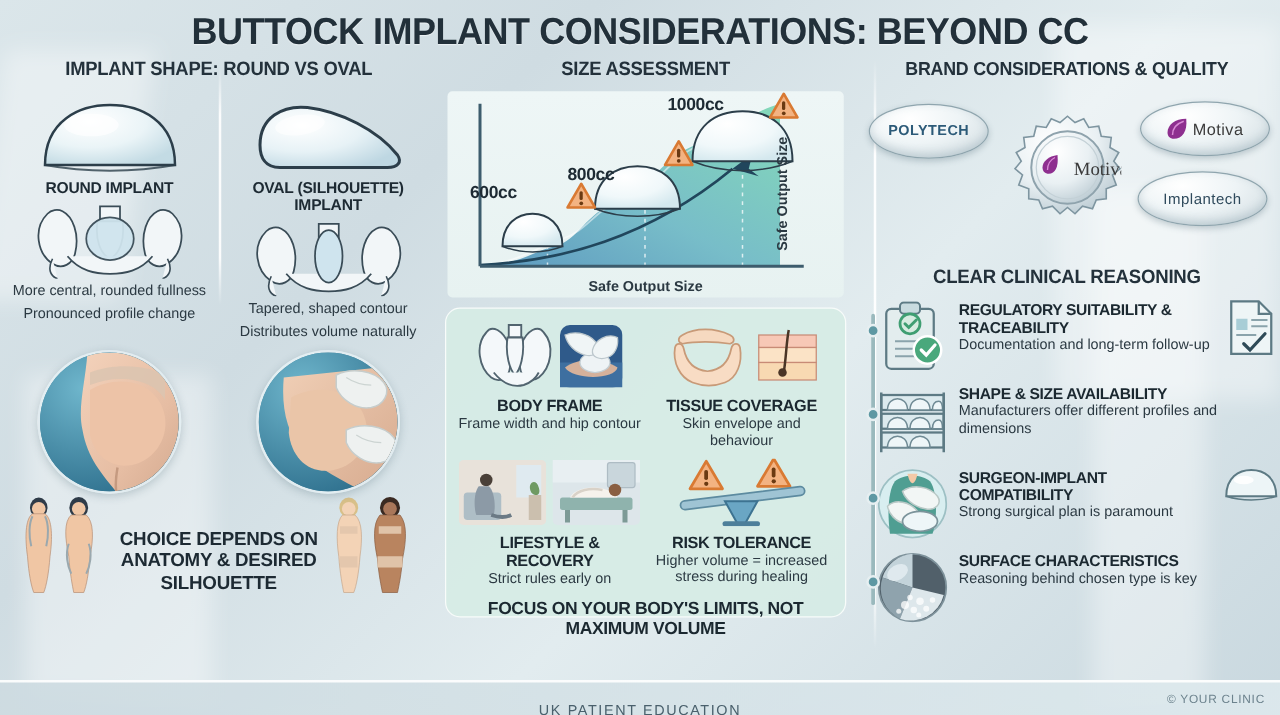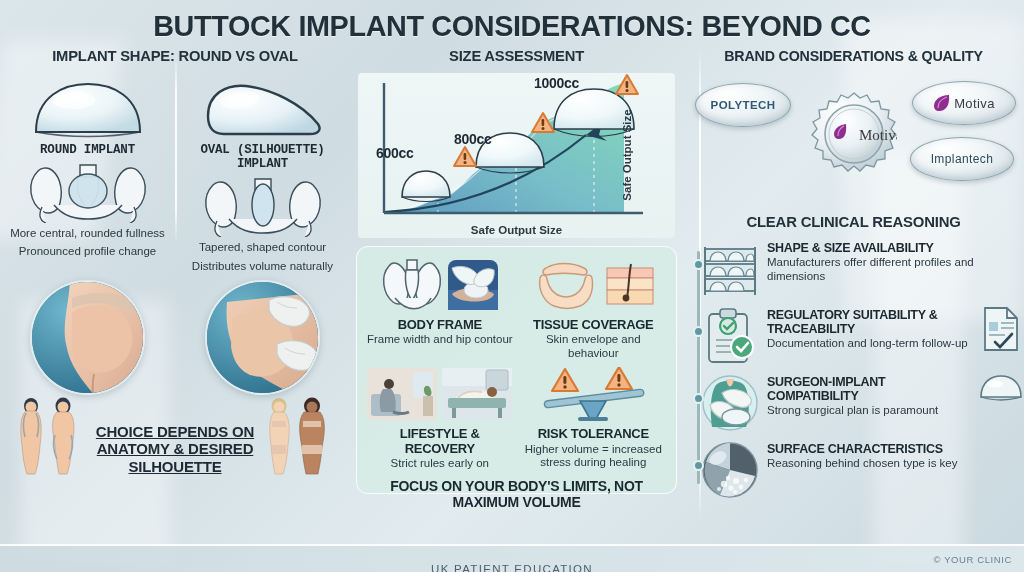--- a/index.html
+++ b/index.html
@@ -41,29 +41,29 @@
     letter-spacing:-0.2px; transform:scaleX(.95); line-height:1;
   }
   .sec-head.small { font-size:15px; }
 
   
   .shape-row { display:flex; margin-top:12px; }
   .shape-half { width:50%; text-align:center; position:relative; }
   .vline { position:absolute; left:50%; top:6px; height:190px; width:1.5px;
     background:linear-gradient(180deg,rgba(255,255,255,0),rgba(255,255,255,.9) 20%,rgba(255,255,255,.9) 80%,rgba(255,255,255,0)); }
   .implant-wrap { height:62px; display:flex; align-items:flex-end; justify-content:center; }
-  .lbl-shape { font-size:12.5px; font-weight:bold; color:#1d2a33; line-height:1.15; margin-top:5px; letter-spacing:-0.2px;font-family:Liberation Mono, monospace; }
+  .lbl-shape { font-size:12.5px; font-weight:bold; color:#1d2a33; line-height:1.15; margin-top:5px; letter-spacing:-0.2px; }
   .pelvis-wrap { height:62px; display:flex; align-items:center; justify-content:center; margin-top:4px; }
   .bullet { font-size:11.5px; color:#2b3942; line-height:1.35; margin-top:3px; }
   .photo-row { display:flex; justify-content:space-around; margin-top:6px; }
   .photo-circle { width:115px; height:115px; border-radius:50%; overflow:hidden;
     border:2.5px solid rgba(255,255,255,.85); box-shadow:0 2px 7px rgba(60,90,105,.25); position:relative;
     background:radial-gradient(circle at 30% 30%,#4f9bb3,#2e6f8c); }
   .silhouette-row { display:flex; align-items:flex-end; justify-content:space-between; padding:0 14px; margin-top:2px; }
-  .choice-text { font-size:15px; font-weight:bold; text-align:center; color:#1d2a33; line-height:1.17; letter-spacing:-0.2px; flex:1;text-decoration:underline; }
+  .choice-text { font-size:15px; font-weight:bold; text-align:center; color:#1d2a33; line-height:1.17; letter-spacing:-0.2px; flex:1; }
 
   
   .chart-box { margin:9px 8px 0 8px; height:165px; position:relative;
     background:linear-gradient(180deg,#eef6f6,#e7f2f1); border-radius:4px; }
   .cc-lab { position:absolute; font-size:14px; font-weight:bold; color:#1d2a33; letter-spacing:-0.3px; }
   .xaxis-lab { position:absolute; bottom:2px; left:0; right:0; text-align:center; font-size:11.5px; color:#2b3942; font-weight:600; }
   .yaxis-lab { position:absolute; right:3px; top:50%; transform:translateY(-50%) rotate(-90deg); transform-origin:center;
     font-size:11.5px; color:#2b3942; font-weight:600; white-space:nowrap; }
 
   .mid-card { margin:8px 6px 0 6px; background:rgba(214,236,229,.92); border:1.5px solid rgba(255,255,255,.8);
@@ -502,20 +502,56 @@
       </div>
 
       <div class="rsec-head">CLEAR CLINICAL REASONING</div>
 
       <div class="rlist">
         <div class="timeline"></div>
 
         <div class="ritem">
           <div class="dot"></div>
           <div class="ricon">
+            <svg width="54" height="56" viewBox="0 0 54 56">
+              <rect x="6" y="6" width="38" height="48" rx="4" fill="#e3edee" stroke="#5d7a84" stroke-width="1.8"></rect>
+              <rect x="17" y="1" width="16" height="9" rx="3" fill="#c9dbdf" stroke="#5d7a84" stroke-width="1.6"></rect>
+              <circle cx="25" cy="18" r="8" fill="#d6ebe0" stroke="#3f9e72" stroke-width="2.2"></circle>
+              <path d="M21 18 l3 3 l6 -6" stroke="#3f9e72" stroke-width="2.4" fill="none" stroke-linecap="round"></path>
+              <g stroke="#8aa3ab" stroke-width="1.6">
+                <line x1="13" y1="32" x2="37" y2="32"></line>
+                  <line x1="13" y1="38" x2="33" y2="38"></line>
+                  <line x1="13" y1="44" x2="29" y2="44"></line>
+              </g>
+              <circle cx="39" cy="39" r="11" fill="#4aa87c" stroke="#ffffff" stroke-width="2"></circle>
+              <path d="M34 39 l4 4 l7 -8" stroke="#ffffff" stroke-width="2.6" fill="none" stroke-linecap="round"></path>
+            </svg>
+          </div>
+          <div class="rtext">
+            <div class="rtitle">REGULATORY SUITABILITY &amp; TRACEABILITY</div>
+            <div class="rsub">Documentation and long-term follow-up</div>
+          </div>
+          <div class="rextra">
+            <svg width="40" height="46" viewBox="0 0 40 46">
+              <path d="M4 2 h22 l10 10 v32 h-32 Z" fill="#eef5f6" stroke="#5d7a84" stroke-width="1.8"></path>
+              <path d="M26 2 v10 h10" fill="none" stroke="#5d7a84" stroke-width="1.8"></path>
+              <rect x="8" y="16" width="9" height="9" fill="#a8cdd6"></rect>
+              <g stroke="#8aa3ab" stroke-width="1.5">
+                <line x1="20" y1="17" x2="33" y2="17"></line>
+                  <line x1="20" y1="22" x2="33" y2="22"></line>
+                  <line x1="8" y1="29" x2="24" y2="29"></line>
+              </g>
+              <path d="M14 36 l5 5 l12 -13" stroke="#2e4a57" stroke-width="2.6" fill="none" stroke-linecap="round"></path>
+            </svg>
+          </div>
+        </div>
+
+        <div class="ritem">
+          <div class="dot"></div>
+          <div class="ricon">
             <svg width="58" height="52" viewBox="0 0 58 52">
               <g stroke="#5d7a84" stroke-width="1.8" fill="#dceaee">
                 <rect x="4" y="6" width="50" height="12"></rect>
                 <rect x="4" y="21" width="50" height="12"></rect>
                 <rect x="4" y="36" width="50" height="12"></rect>
               </g>
               <g fill="#eef6f8" stroke="#6f8a94" stroke-width="1.2">
                 <path d="M9 18 C9 12 13 9 17 9 C21 9 25 12 25 18Z"></path>
                 <path d="M27 18 C27 12 31 9 35 9 C39 9 43 12 43 18Z"></path>
                 <path d="M9 33 C9 27 13 24 17 24 C21 24 25 27 25 33Z"></path>
@@ -525,56 +561,20 @@
                 <path d="M45 18 C45 13 47 11 50 11 C52 11 53 13 53 18Z"></path>
                 <path d="M45 33 C45 28 47 26 50 26 C52 26 53 28 53 33Z"></path>
               </g>
               <line x1="4" y1="4" x2="4" y2="52" stroke="#5d7a84" stroke-width="2"></line>
               <line x1="54" y1="4" x2="54" y2="52" stroke="#5d7a84" stroke-width="2"></line>
             </svg>
           </div>
           <div class="rtext">
             <div class="rtitle">SHAPE &amp; SIZE AVAILABILITY</div>
             <div class="rsub">Manufacturers offer different profiles and dimensions</div>
-          </div>
-        </div>
-
-        <div class="ritem">
-          <div class="dot"></div>
-          <div class="ricon">
-            <svg width="54" height="56" viewBox="0 0 54 56">
-              <rect x="6" y="6" width="38" height="48" rx="4" fill="#e3edee" stroke="#5d7a84" stroke-width="1.8"></rect>
-              <rect x="17" y="1" width="16" height="9" rx="3" fill="#c9dbdf" stroke="#5d7a84" stroke-width="1.6"></rect>
-              <circle cx="25" cy="18" r="8" fill="#d6ebe0" stroke="#3f9e72" stroke-width="2.2"></circle>
-              <path d="M21 18 l3 3 l6 -6" stroke="#3f9e72" stroke-width="2.4" fill="none" stroke-linecap="round"></path>
-              <g stroke="#8aa3ab" stroke-width="1.6">
-                <line x1="13" y1="32" x2="37" y2="32"></line>
-                  <line x1="13" y1="38" x2="33" y2="38"></line>
-                  <line x1="13" y1="44" x2="29" y2="44"></line>
-              </g>
-              <circle cx="39" cy="39" r="11" fill="#4aa87c" stroke="#ffffff" stroke-width="2"></circle>
-              <path d="M34 39 l4 4 l7 -8" stroke="#ffffff" stroke-width="2.6" fill="none" stroke-linecap="round"></path>
-            </svg>
-          </div>
-          <div class="rtext">
-            <div class="rtitle">REGULATORY SUITABILITY &amp; TRACEABILITY</div>
-            <div class="rsub">Documentation and long-term follow-up</div>
-          </div>
-          <div class="rextra">
-            <svg width="40" height="46" viewBox="0 0 40 46">
-              <path d="M4 2 h22 l10 10 v32 h-32 Z" fill="#eef5f6" stroke="#5d7a84" stroke-width="1.8"></path>
-              <path d="M26 2 v10 h10" fill="none" stroke="#5d7a84" stroke-width="1.8"></path>
-              <rect x="8" y="16" width="9" height="9" fill="#a8cdd6"></rect>
-              <g stroke="#8aa3ab" stroke-width="1.5">
-                <line x1="20" y1="17" x2="33" y2="17"></line>
-                  <line x1="20" y1="22" x2="33" y2="22"></line>
-                  <line x1="8" y1="29" x2="24" y2="29"></line>
-              </g>
-              <path d="M14 36 l5 5 l12 -13" stroke="#2e4a57" stroke-width="2.6" fill="none" stroke-linecap="round"></path>
-            </svg>
           </div>
         </div>
 
         <div class="ritem">
           <div class="dot"></div>
           <div class="ricon">
             <svg width="56" height="56" viewBox="0 0 56 56">
               <circle cx="28" cy="28" r="27" fill="#d8eef0" stroke="#9dc0c4" stroke-width="1.4"></circle>
               <path d="M14 10 C20 4 36 4 42 10 C48 18 48 40 44 52 L10 52 C8 38 8 18 14 10Z" fill="#4f9e92"></path>
               <path d="M24 4 C26 14 30 14 32 4" fill="#f3c9a7"></path>

